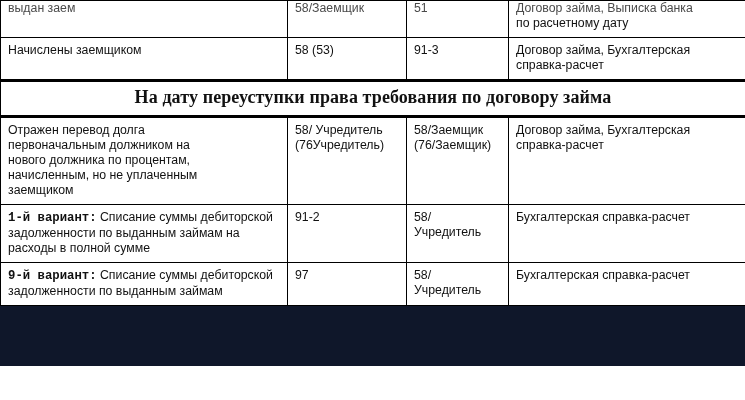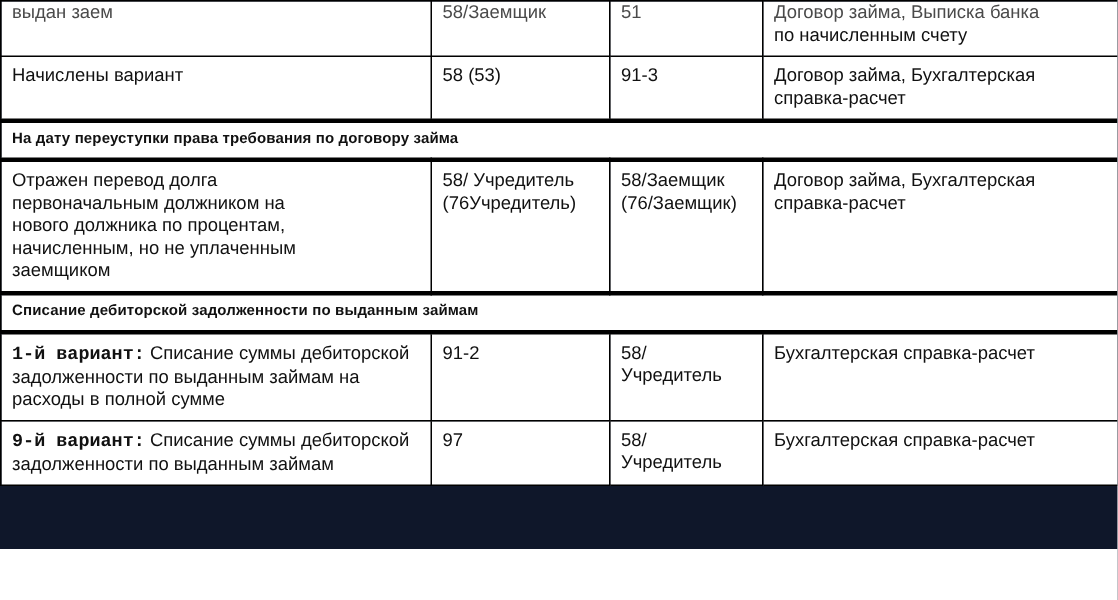--- a/index.html
+++ b/index.html
@@ -38,24 +38,26 @@
   col.c1 { width: 287px; }
   col.c2 { width: 119px; }
   col.c3 { width: 102px; }
   col.c4 { width: 237px; }
 
   tr.clipped-top td {
     padding-top: 0;
     height: 18px;
   }
   .section td {
+    text-align: center;
     font-weight: bold;
-    font-size: 10px;
+    font-size: 18px;
     padding: 5px 6px 6px 6px;
     letter-spacing: 0.1px;
+    font-family: Liberation Serif, serif;
   }
   .thick-top {
     border-top: 3px solid #000000 !important;
   }
   .thick-bottom {
     border-bottom: 3px solid #000000 !important;
   }
   .bold-lead {
     font-weight: bold;
     font-family: Liberation Mono, monospace;
@@ -85,27 +87,27 @@
           <span class="cellline partial">выдан заем</span>
         </td>
         <td>
           <span class="cellline partial">58/Заемщик</span>
         </td>
         <td>
           <span class="cellline partial">51</span>
         </td>
         <td>
           <span class="cellline partial">Договор займа, Выписка банка</span>
-          <span class="cellline">по начисленным счету</span>
+          <span class="cellline">по расчетному дату</span>
         </td>
       </tr>
 
       <tr>
         <td>
-          <span class="cellline">Начислены вариант</span>
+          <span class="cellline">Начислены заемщиком</span>
         </td>
         <td>
           <span class="cellline">58 (53)</span>
         </td>
         <td>
           <span class="cellline">91-3</span>
         </td>
         <td>
           <span class="cellline">Договор займа, Бухгалтерская</span>
           <span class="cellline">справка-расчет</span>
@@ -132,23 +134,20 @@
         <td>
           <span class="cellline">58/Заемщик</span>
           <span class="cellline">(76/Заемщик)</span>
         </td>
         <td>
           <span class="cellline">Договор займа, Бухгалтерская</span>
           <span class="cellline">справка-расчет</span>
         </td>
       </tr>
 
-      <tr class="section">
-        <td class="thick-top thick-bottom" colspan="4">Списание дебиторской задолженности по выданным займам</td>
-      </tr>
 
 
       <tr>
         <td>
           <span class="bold-lead">1-й вариант:</span><span> Списание суммы дебиторской</span>
           <span class="cellline">задолженности по выданным займам на</span>
           <span class="cellline">расходы в полной сумме</span>
         </td>
         <td>
           <span class="cellline">91-2</span>

